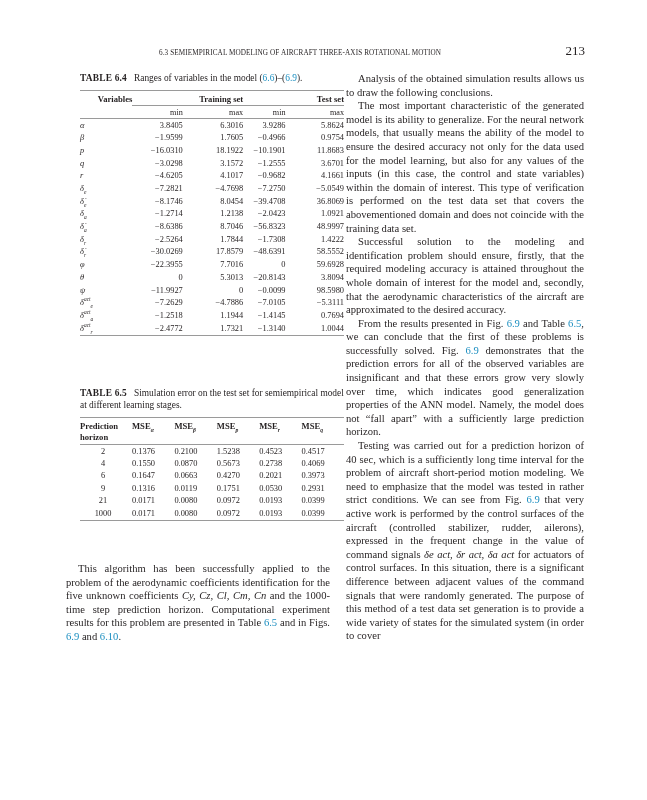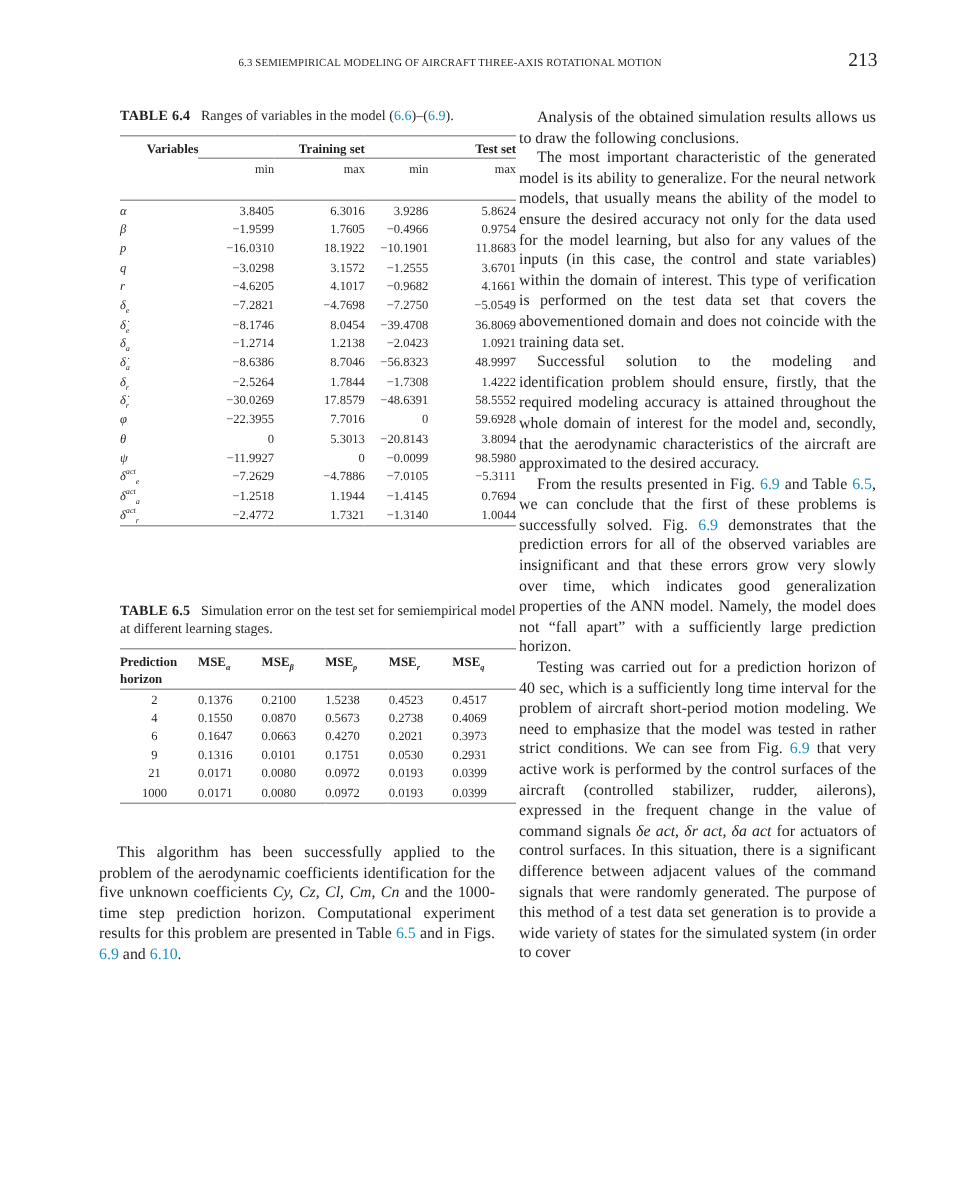--- a/index.html
+++ b/index.html
@@ -1,30 +1,30 @@
 <!DOCTYPE html>
 <html><head>
 <meta charset="utf-8">
 <style>
   html, body { margin: 0; padding: 0; background: #ffffff; }
   body { width: 647px; height: 800px; position: relative; overflow: hidden;
          font-family: "Liberation Serif", "DejaVu Serif", serif; color: #231f20; }
-  .running-head { position: absolute; left: 159px; top: 32px; width: 426px; display: flex;
+  .running-head { position: absolute; left: 159px; top: 43px; width: 426px; display: flex;
                   justify-content: space-between; align-items: baseline; }
   .rh-title { font-size: 7.2px; letter-spacing: 0.1px; }
   .rh-page { font-size: 13px; }
   .left-col { position: absolute; left: 80px; top: 72px; width: 264px; }
   .right-col { position: absolute; left: 346px; top: 72px; width: 238px; }
   .caption { font-size: 9.4px; line-height: 12.2px; margin: 0; }
   .caption b { font-weight: bold; letter-spacing: 0.2px; }
   .ref { color: #1b8ec0; }
   table { border-collapse: collapse; width: 100%; font-size: 8.4px; }
   .t64 { margin-top: 6px; border-top: 1px solid #9a9a9a; border-bottom: 1.5px solid #9a9a9a; }
   .t64 th { font-weight: bold; text-align: right; padding: 3px 0 1px 0; font-size: 8.6px; }
-  .t64 .sub th { font-weight: normal; font-size: 8.2px; padding: 2px 0 16px 0; }
+  .t64 .sub th { font-weight: normal; font-size: 8.2px; padding: 2px 0 1px 0; }
   .t64 td { padding: 0.4px 0; line-height: 11.9px; text-align: right; }
   .t64 td.var { text-align: left; font-style: italic; width: 52px; }
   .t64 .grp-line { border-bottom: 1px solid #9a9a9a; }
   .t64 .sub { border-bottom: 1px solid #9a9a9a; }
   .t64 td.c1 { width: 50px; } .t64 td.c2 { width: 60px; } .t64 td.c3 { width: 42px; } .t64 td.c4 { width: 58px; }
   .t64 .sub th.min1 { padding-left: 8px; }
   .t65cap { margin-top: 51px; }
   .t65 { margin-top: 6px; border-top: 1px solid #9a9a9a; border-bottom: 1.5px solid #9a9a9a; }
   .t65 th { font-weight: bold; text-align: left; font-size: 8.6px; padding: 3px 0 1px 0; vertical-align: top; line-height: 11px; }
   .t65 thead tr { border-bottom: 1px solid #9a9a9a; }
@@ -223,21 +223,21 @@
           <td class="h">6</td>
           <td>0.1647</td>
           <td>0.0663</td>
           <td>0.4270</td>
           <td>0.2021</td>
           <td>0.3973</td>
         </tr>
         <tr>
           <td class="h">9</td>
           <td>0.1316</td>
-          <td>0.0101</td>
+          <td>0.0119</td>
           <td>0.1751</td>
           <td>0.0530</td>
           <td>0.2931</td>
         </tr>
         <tr>
           <td class="h">21</td>
           <td>0.0171</td>
           <td>0.0080</td>
           <td>0.0972</td>
           <td>0.0193</td>

